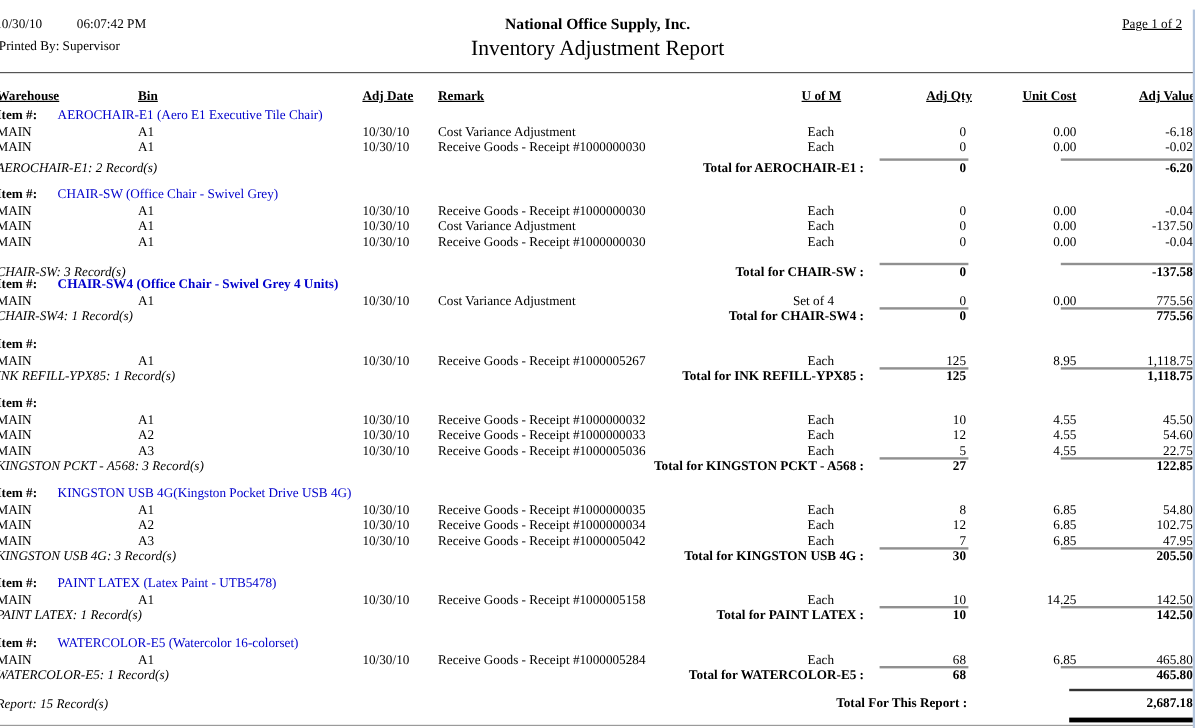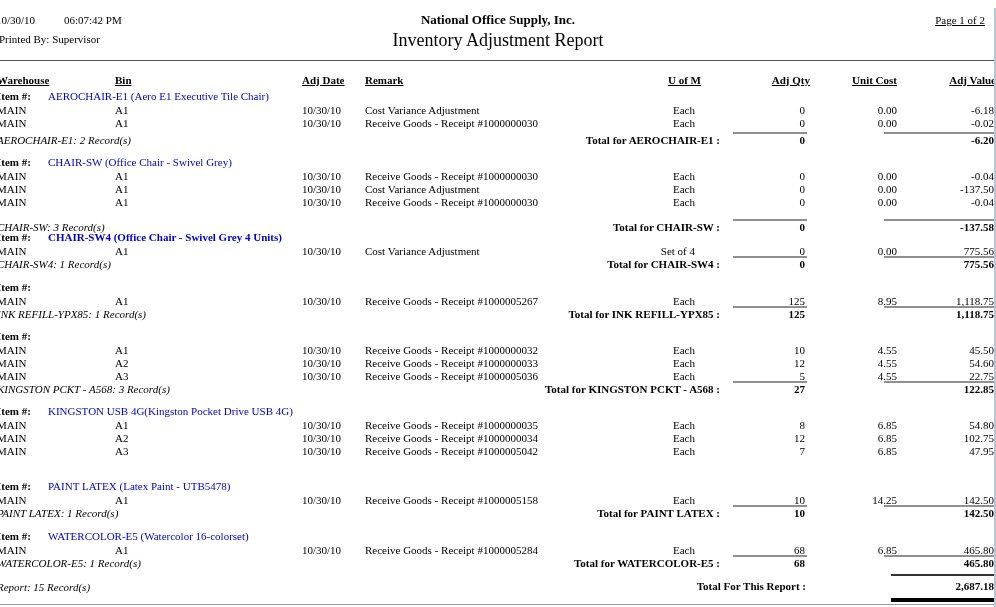--- a/index.html
+++ b/index.html
@@ -250,20 +250,28 @@
     <div class="row data-row" style="top: 445px;">
       <div class="c c-wh">MAIN</div>
       <div class="c c-bin">A3</div>
       <div class="c c-date">10/30/10</div>
       <div class="c c-remark">Receive Goods - Receipt #1000005042</div>
       <div class="c c-uom">Each</div>
       <div class="c c-qty">7</div>
       <div class="c c-cost">6.85</div>
       <div class="c c-val">47.95</div>
     </div>
+    <div class="row total-row" style="top: 458px;">
+      <div class="sumline sumline-qty"></div>
+      <div class="sumline sumline-val"></div>
+      <div class="c c-records">KINGSTON USB 4G: 3 Record(s)</div>
+      <div class="c c-tlabel">Total for KINGSTON USB 4G :</div>
+      <div class="c c-qty">30</div>
+      <div class="c c-val">205.50</div>
+    </div>
     <div class="row item-line" style="top: 480px;">
       <div class="c item-label">Item #:</div>
       <div class="c item-name" style="color: rgb(0, 0, 204);">PAINT LATEX (Latex Paint - UTB5478)</div>
     </div>
     <div class="row data-row" style="top: 494px;">
       <div class="c c-wh">MAIN</div>
       <div class="c c-bin">A1</div>
       <div class="c c-date">10/30/10</div>
       <div class="c c-remark">Receive Goods - Receipt #1000005158</div>
       <div class="c c-uom">Each</div>

